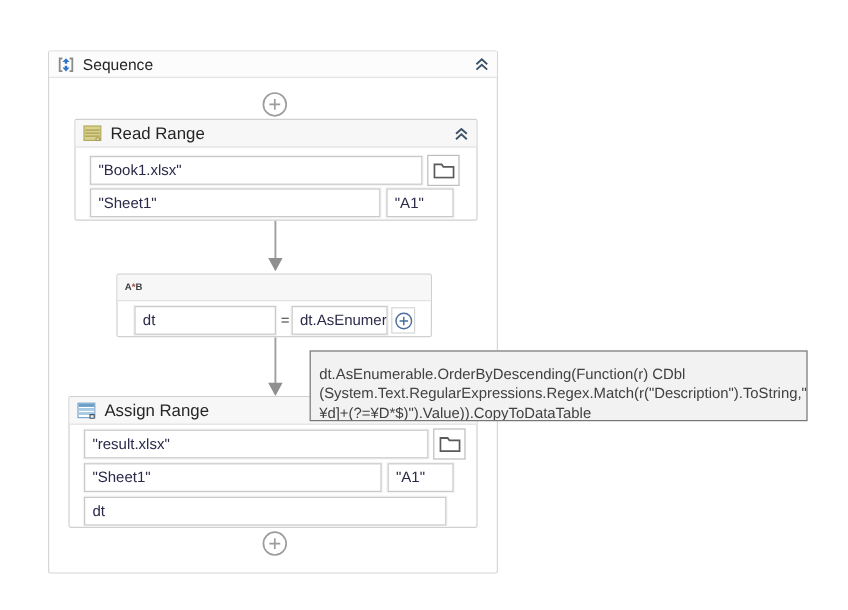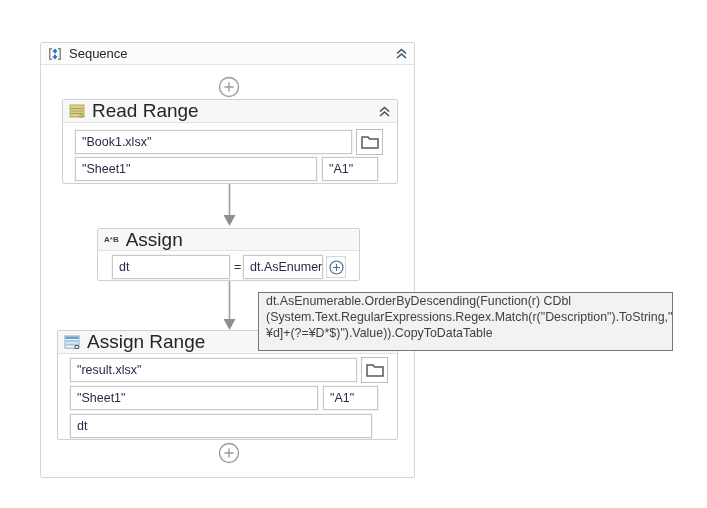--- a/index.html
+++ b/index.html
@@ -21,21 +21,21 @@
 
   
   .card {
     position: absolute; background: #ffffff;
     border: 1px solid #d0d0d0; border-radius: 2px;
   }
   .card-titlebar {
     height: 23px; background: #f7f7f7; border-bottom: 1px solid #e2e2e2;
     display: flex; align-items: center; padding: 0 6px;
   }
-  .card-title { font-size: 19px; color: #252526; margin-left: 7px; flex: 1; }
+  .card-title { font-size: 14px; color: #252526; margin-left: 7px; flex: 1; }
 
   .chev { margin-left: auto; display: flex; align-items: center; cursor: pointer; }
 
   
   .field {
     position: absolute; height: 24px; background: #ffffff;
     border: 1px solid #c9c9c9; box-shadow: 0 0 0 1px #f3f3f3;
     font-size: 12.5px; color: #2a2a4a; line-height: 22px;
     padding: 0 6px; white-space: nowrap; overflow: hidden;
   }
@@ -63,21 +63,21 @@
   .flow-arrow { position: absolute; pointer-events: none; }
 
   
   .assign-icon { font-size: 8px; font-weight: bold; color: #3f3f3f; letter-spacing: 0px; }
   .assign-icon .star { color: #a8423a; }
 
   
   .tooltip {
     position: absolute; left: 258px; top: 292px; width: 415px; height: 59px;
     background: #f2f2f2; border: 1px solid #767676; z-index: 10;
-    padding: 0 7px; font-size: 12.4px; color: #414141; line-height: 16px;
+    padding: 11px 7px; font-size: 12.4px; color: #414141; line-height: 16px;
     white-space: nowrap; overflow: hidden;
   }
 </style>
 </head>
 <body>
 
 <div id="canvas">
 
   <div class="seq-box">
     <div class="seq-titlebar">
@@ -138,21 +138,20 @@
   <div class="flow-arrow" style="left:222px; top:184px;">
     <svg width="15" height="43" viewBox="0 0 15 43">
       <path d="M7.5 0 V32" stroke="#a0a0a0" stroke-width="1.6"></path>
       <path d="M1.5 31 L13.5 31 L7.5 42 Z" fill="#8f8f8f"></path>
     </svg>
   </div>
 
   <div class="card" style="left:97px; top:228px; width:263px; height:53px;">
     <div class="card-titlebar" style="height:22px;">
       <span class="assign-icon"><span>A</span><span class="star">*</span><span>B</span></span>
-      <span class="card-title">Assign</span>
     </div>
   </div>
   <div class="field" style="left:112px; top:255px; width:118px;">dt</div>
   <div class="equals" style="left:234px; top:260px;">=</div>
   <div class="field" style="left:243px; top:255px; width:80px;">dt.AsEnumerab</div>
   <div class="expand-btn" style="left:326px; top:256px;">
     <svg width="15" height="15" viewBox="0 0 15 15">
       <circle cx="7.5" cy="7.5" r="6.5" fill="#ffffff" stroke="#4a6e9e" stroke-width="1.2"></circle>
       <path d="M7.5 4 V11 M4 7.5 H11" stroke="#4a6e9e" stroke-width="1.2"></path>
     </svg>

